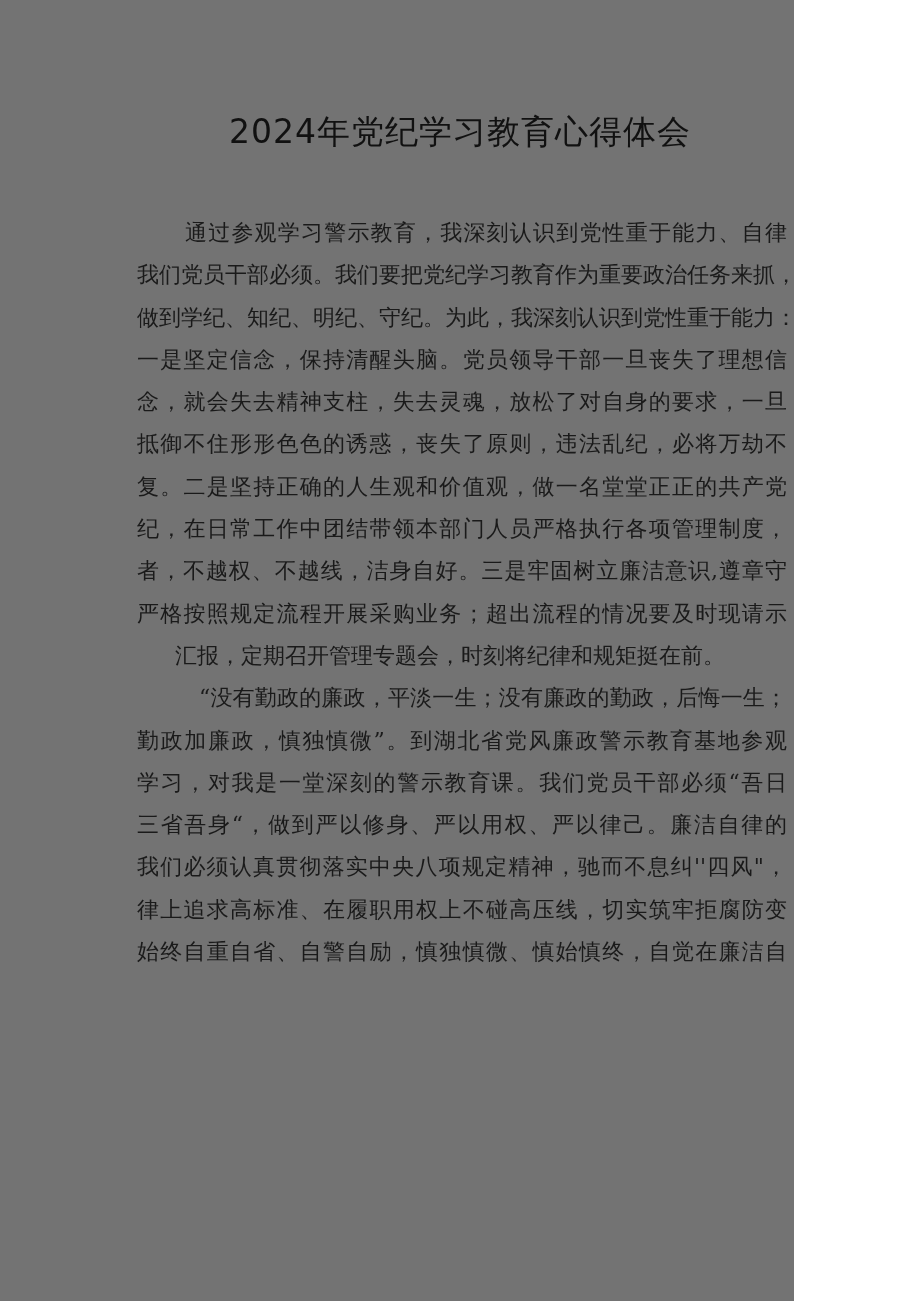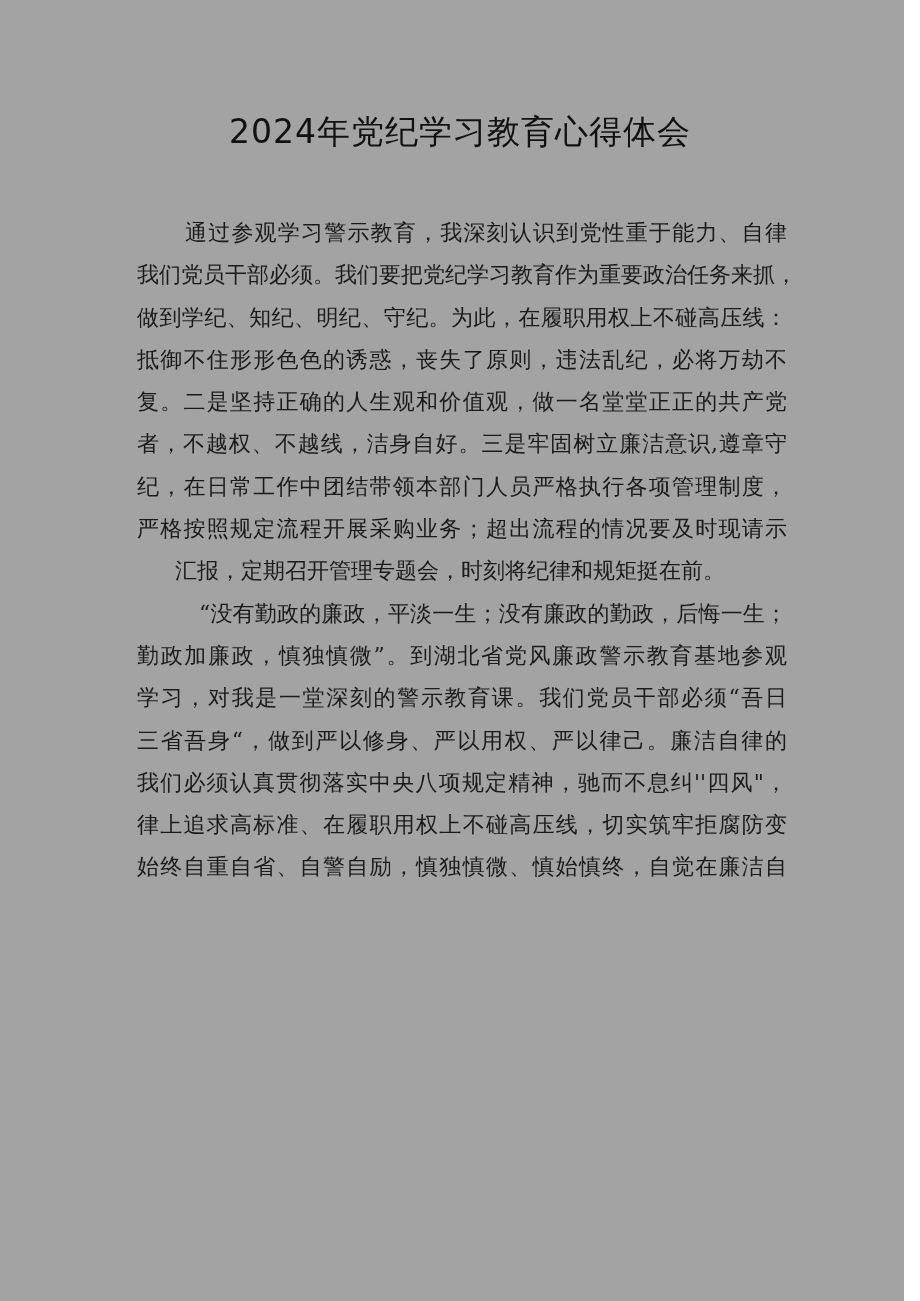--- a/index.html
+++ b/index.html
@@ -1,17 +1,17 @@
 <!DOCTYPE html>
 <html><head>
 <meta charset="utf-8">
 <style>
   html, body { margin: 0; padding: 0; background: #ffffff; }
   body { width: 920px; height: 1301px; position: relative; overflow: hidden; }
-  .page { position: absolute; left: 0; top: 0; width: 904px; height: 1301px; background: #a3a3a3; text-decoration: underline; }
+  .page { position: absolute; left: 0; top: 0; width: 794px; height: 1301px; background: #737373; text-decoration: underline; }
   .title {
     position: absolute; left: 0; top: 110px; width: 920px; text-align: center;
     font-family: "DejaVu Sans", "Liberation Sans", sans-serif;
     font-size: 33px; color: #111111; letter-spacing: 1px; line-height: 44px;
   }
   .body-text {
     position: absolute; left: 137px; top: 212px; width: 650px;
     font-family: "DejaVu Serif", "Liberation Serif", serif;
     color: #1a1a1a; font-size: 22px;
   }
@@ -26,25 +26,27 @@
 </head>
 <body>
 
 <div class="page">
   <div class="title">2024年党纪学习教育心得体会</div>
 
   <div class="body-text">
     <div>
       <div class="line indent">通过参观学习警示教育，我深刻认识到党性重于能力、自律</div>
       <div class="line">我们党员干部必须。我们要把党纪学习教育作为重要政治任务来抓，</div>
-      <div class="line">做到学纪、知纪、明纪、守纪。为此，在履职用权上不碰高压线：</div>
+      <div class="line">做到学纪、知纪、明纪、守纪。为此，我深刻认识到党性重于能力：</div>
+      <div class="line">一是坚定信念，保持清醒头脑。党员领导干部一旦丧失了理想信</div>
+      <div class="line">念，就会失去精神支柱，失去灵魂，放松了对自身的要求，一旦</div>
       <div class="line">抵御不住形形色色的诱惑，丧失了原则，违法乱纪，必将万劫不</div>
       <div class="line">复。二是坚持正确的人生观和价值观，做一名堂堂正正的共产党</div>
+      <div class="line">纪，在日常工作中团结带领本部门人员严格执行各项管理制度，</div>
       <div class="line">者，不越权、不越线，洁身自好。三是牢固树立廉洁意识,遵章守</div>
-      <div class="line">纪，在日常工作中团结带领本部门人员严格执行各项管理制度，</div>
       <div class="line">严格按照规定流程开展采购业务；超出流程的情况要及时现请示</div>
       <div class="line last">汇报，定期召开管理专题会，时刻将纪律和规矩挺在前。</div>
     </div>
     <div>
       <div class="line indent2">“没有勤政的廉政，平淡一生；没有廉政的勤政，后悔一生；</div>
       <div class="line">勤政加廉政，慎独慎微”。到湖北省党风廉政警示教育基地参观</div>
       <div class="line">学习，对我是一堂深刻的警示教育课。我们党员干部必须“吾日</div>
       <div class="line">三省吾身“，做到严以修身、严以用权、严以律己。廉洁自律的</div>
       <div class="line">我们必须认真贯彻落实中央八项规定精神，驰而不息纠''四风"，</div>
       <div class="line">律上追求高标准、在履职用权上不碰高压线，切实筑牢拒腐防变</div>

